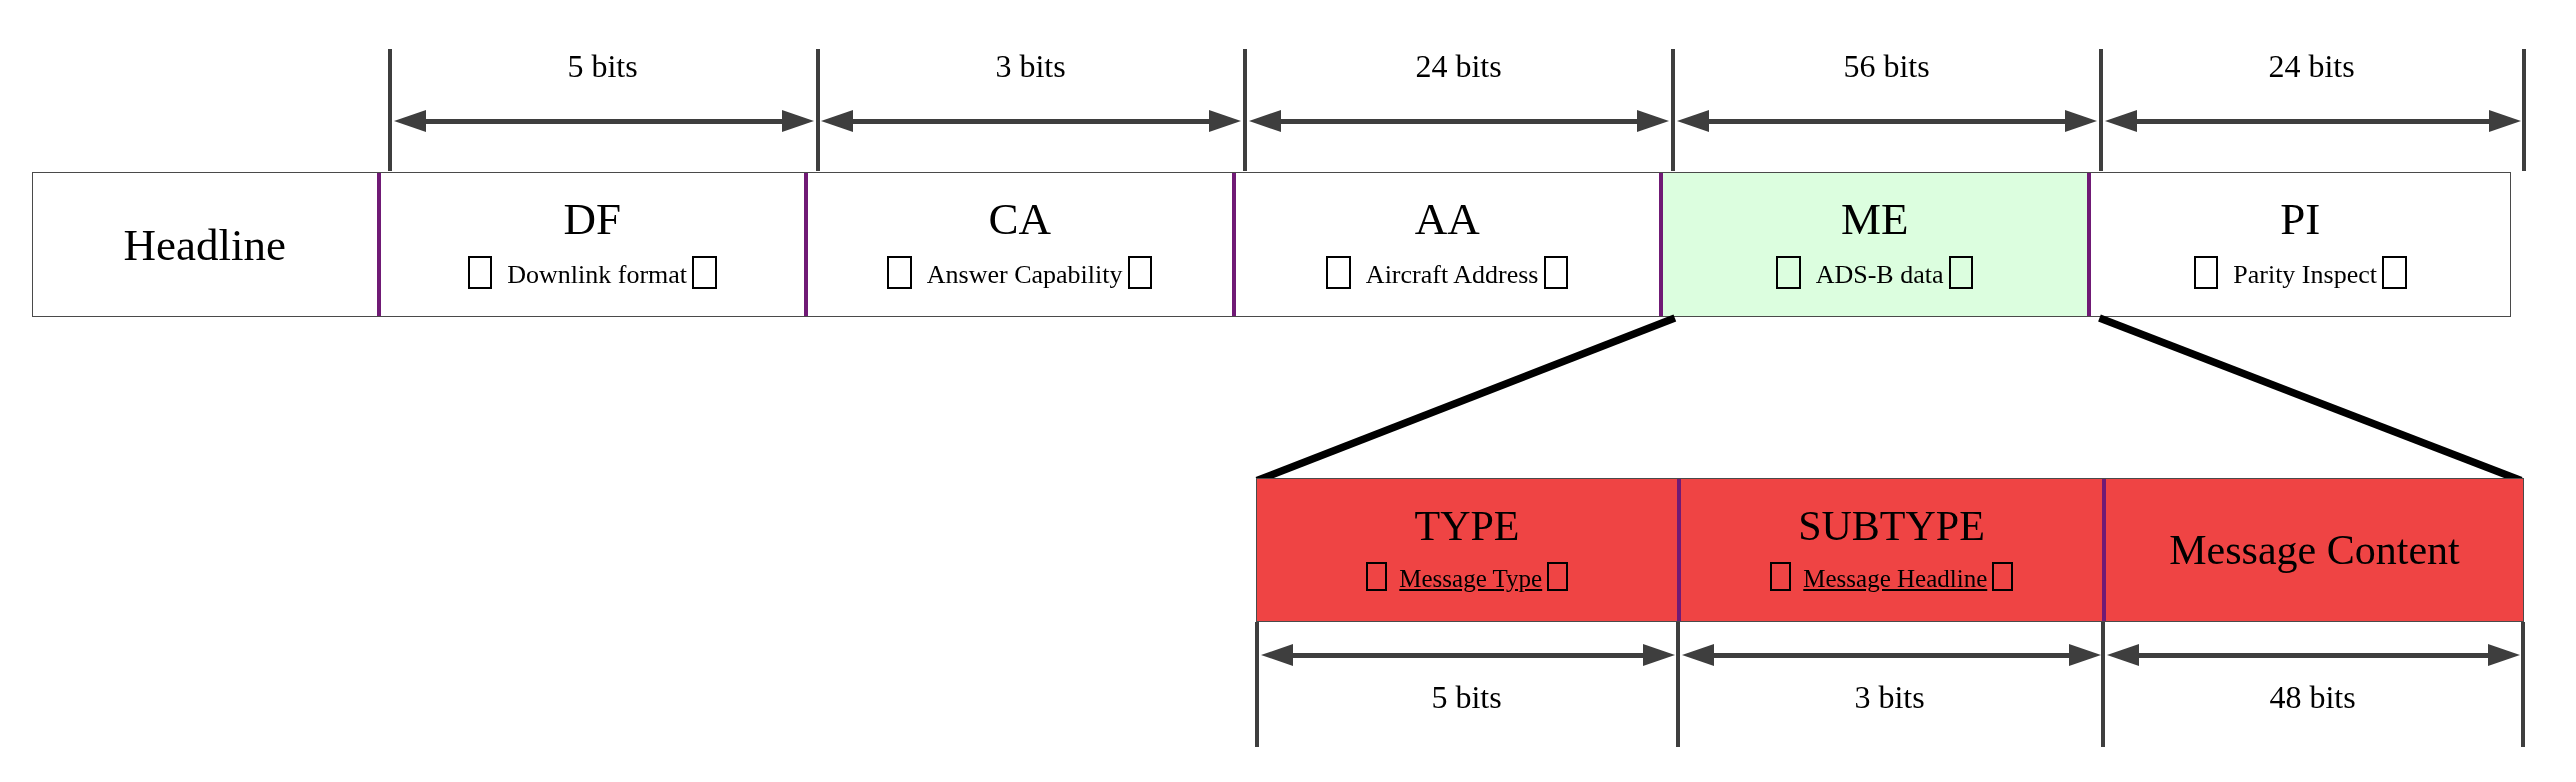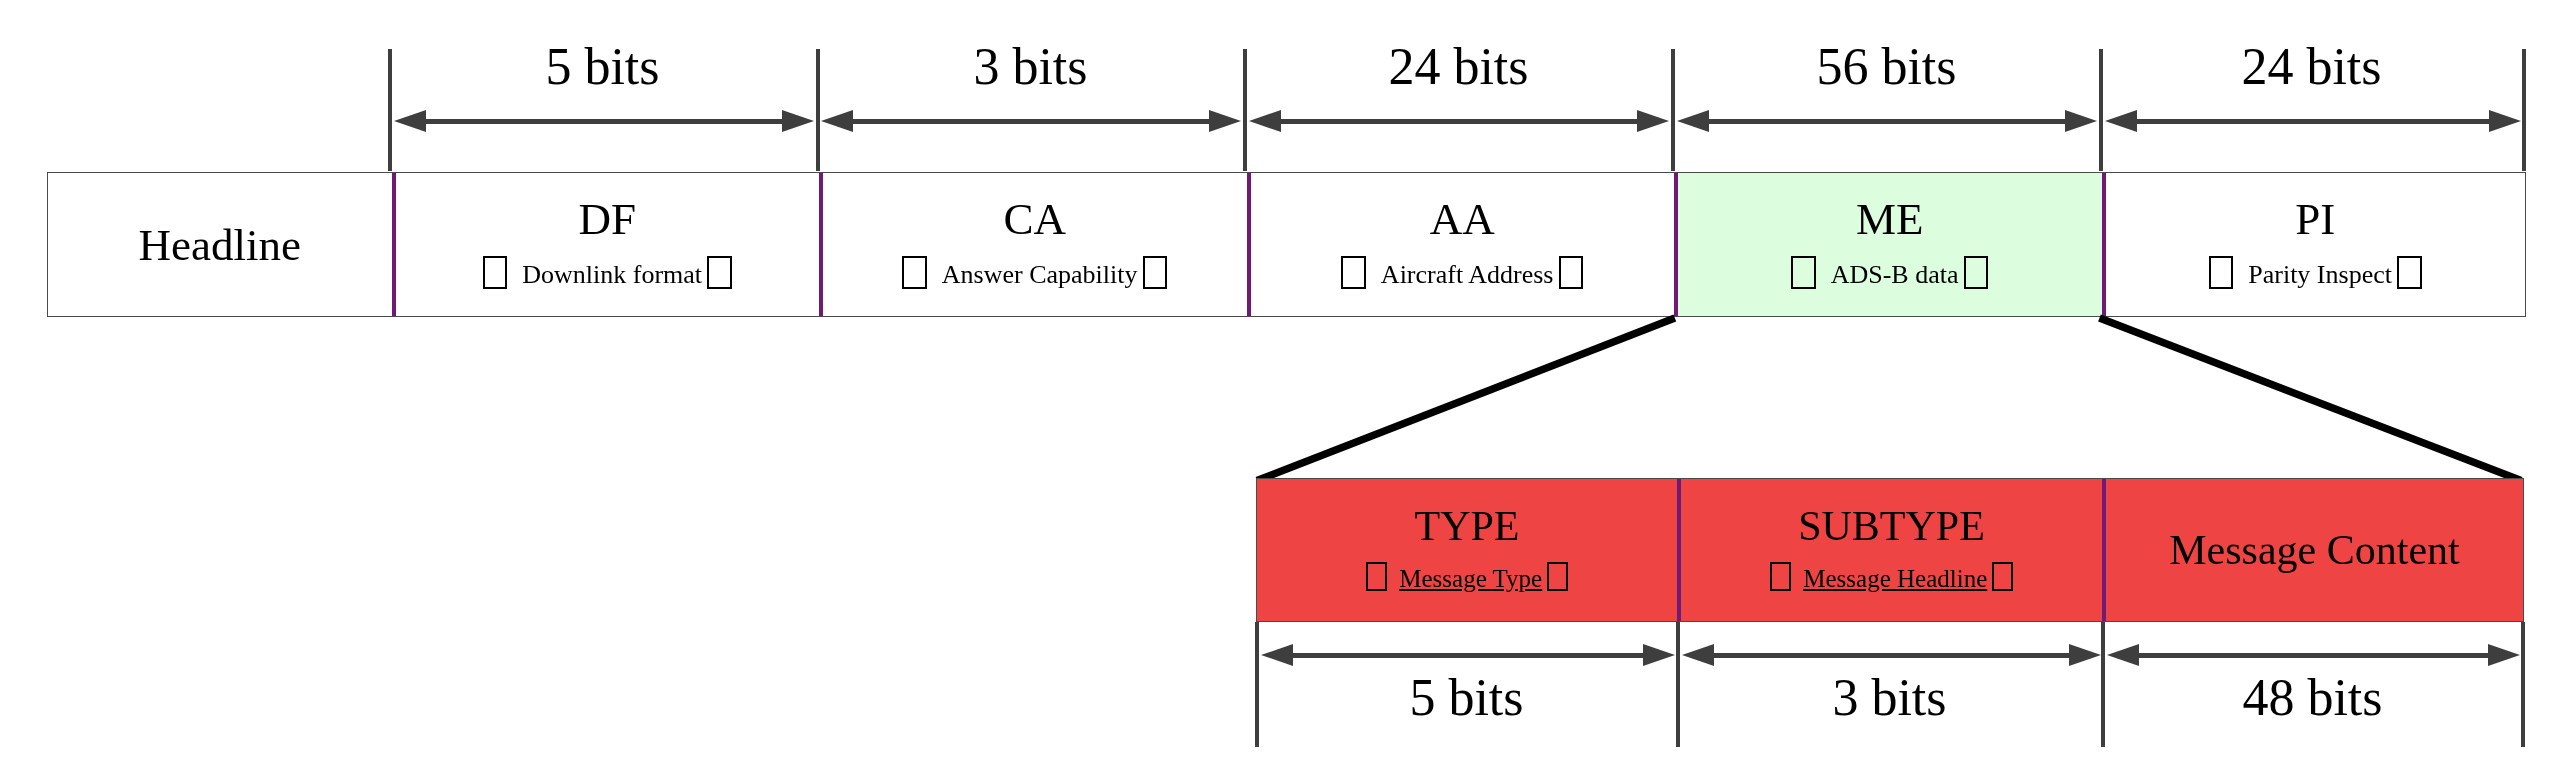--- a/index.html
+++ b/index.html
@@ -10,24 +10,24 @@
   
   .tick{position:absolute;width:3.8px;background:#3e3e3e;}
   
   .measure{position:absolute;height:29px;}
   .measure .shaft{position:absolute;left:26px;right:26px;top:12px;height:4.5px;background:#3e3e3e;}
   .measure .head-left{position:absolute;left:1.5px;top:3px;width:0;height:0;
     border-top:11.3px solid transparent;border-bottom:11.3px solid transparent;border-right:32px solid #3e3e3e;}
   .measure .head-right{position:absolute;right:1.5px;top:3px;width:0;height:0;
     border-top:11.3px solid transparent;border-bottom:11.3px solid transparent;border-left:32px solid #3e3e3e;}
   
-  .bits-label{position:absolute;width:317px;text-align:center;font-size:52px;line-height:45px;white-space:nowrap;}
+  .bits-label{position:absolute;width:317px;text-align:center;font-size:32px;line-height:45px;white-space:nowrap;}
   
   .frame-row{
-    position:absolute;left:47px;top:172px;width:2479px;height:145px;
+    position:absolute;left:32px;top:172px;width:2479px;height:145px;
     border:1.5px solid #4a4a4a;box-sizing:border-box;display:flex;background:#fff;
   }
   .cell{
     box-sizing:border-box;display:flex;flex-direction:column;justify-content:center;
     align-items:center;row-gap:10.6px;overflow:hidden;
   }
   .cell + .cell{border-left:4px solid #701a75;}
   .code{font-size:45px;line-height:50px;white-space:nowrap;}
   .note{font-size:26px;line-height:41px;white-space:nowrap;}
   .cell.green{background:#dcfedf;}

